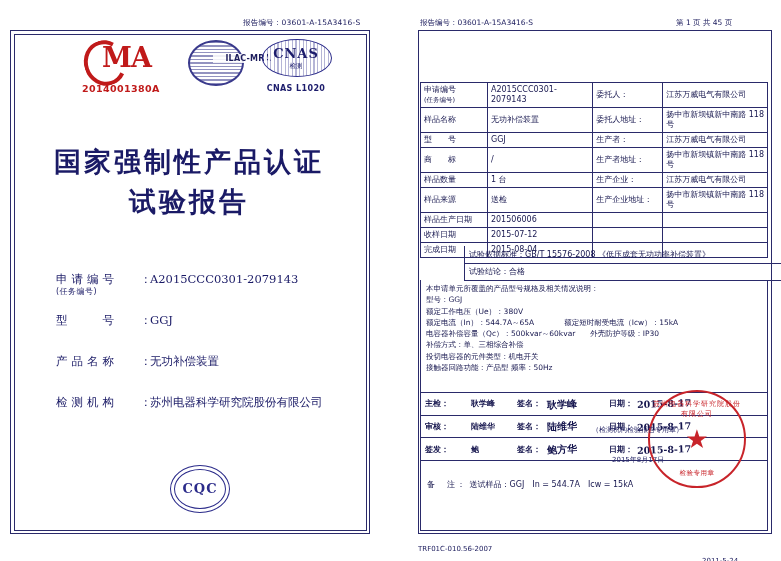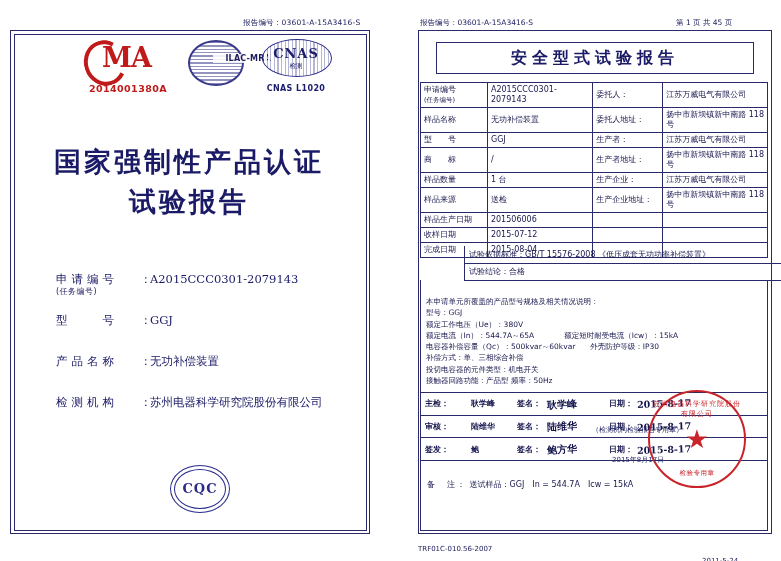--- a/index.html
+++ b/index.html
@@ -51,21 +51,20 @@
     width: 316px;
     height: 74px;
   }
 
   
   .cma {
     position: absolute;
     left: 60px;
     top: 0px;
     width: 92px;
-    text-align: center;
   }
   .cma-mark {
     position: relative;
     height: 44px;
   }
   .cma-c {
     position: absolute;
     left: 2px;
     top: 2px;
     width: 34px;
@@ -374,21 +373,21 @@
 
   .desc-block {
     position: absolute;
     left: 420px;
     top: 280px;
     width: 348px;
     height: 113px;
     border: 0.7px solid #2a2a6a;
     border-top: none;
     box-sizing: border-box;
-    padding: 16px 5px;
+    padding: 3px 5px;
     font-size: 7.5px;
     color: #16164e;
     line-height: 1.5;
   }
   .desc-block .dl { display: block; white-space: nowrap; }
 
   .sign-block {
     position: absolute;
     left: 420px;
     top: 393px;
@@ -571,23 +570,20 @@
     <div class="cqc-ring"></div>
     <div class="cqc-ring2"></div>
     <div class="cqc-text">CQC</div>
   </div>
 
   <div class="right-head-left">报告编号：03601-A-15A3416-S</div>
   <div class="right-head-right">第 1 页 共 45 页</div>
 
   <div class="right-frame"></div>
 
-  <div class="rtitle-box">
-    <span>安全型式试验报告</span>
-  </div>
 
   <table class="info-table">
     <tbody>
         <tr>
       <td class="it-label">
         <span>申请编号</span><br>
         <span class="sub-note">(任务编号)</span>
       </td>
       <td class="it-val">A2015CCC0301-2079143</td>
       <td class="it-label2">委托人：</td>

